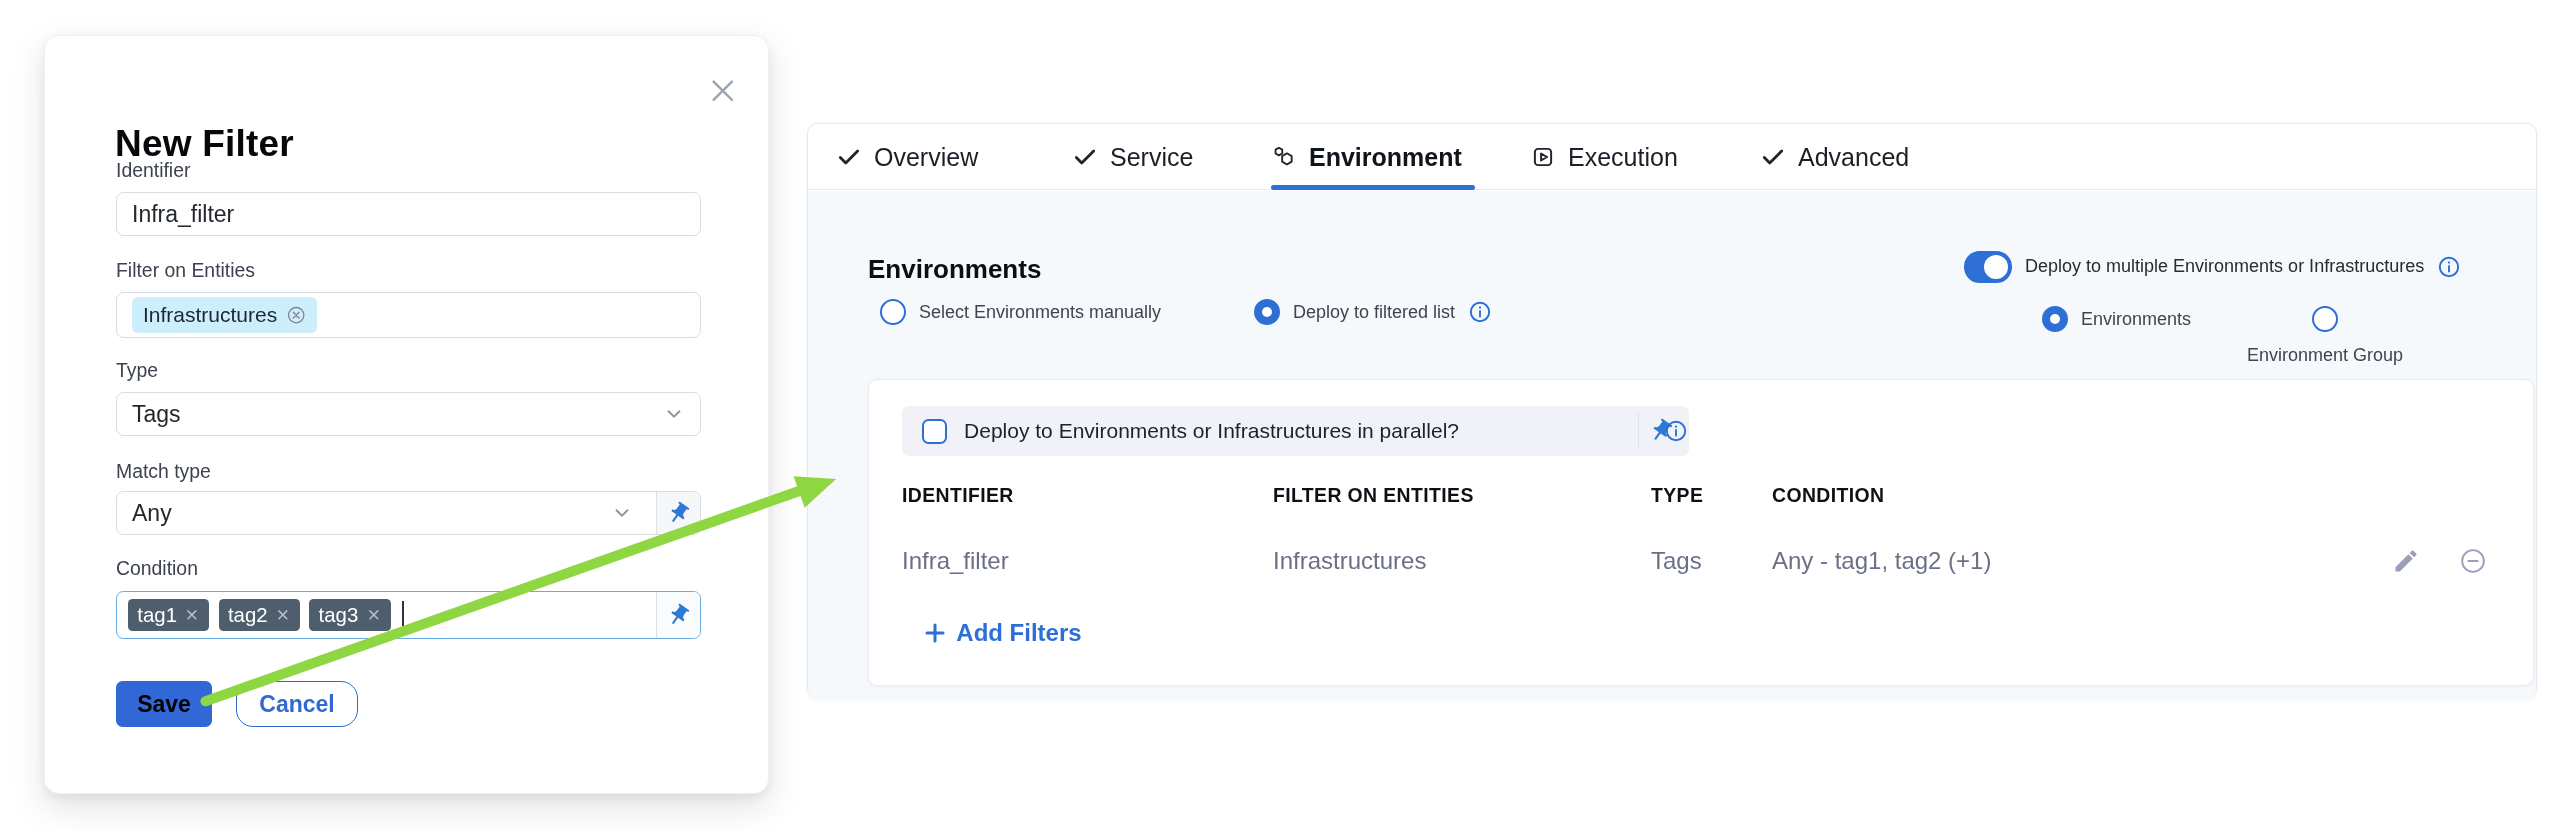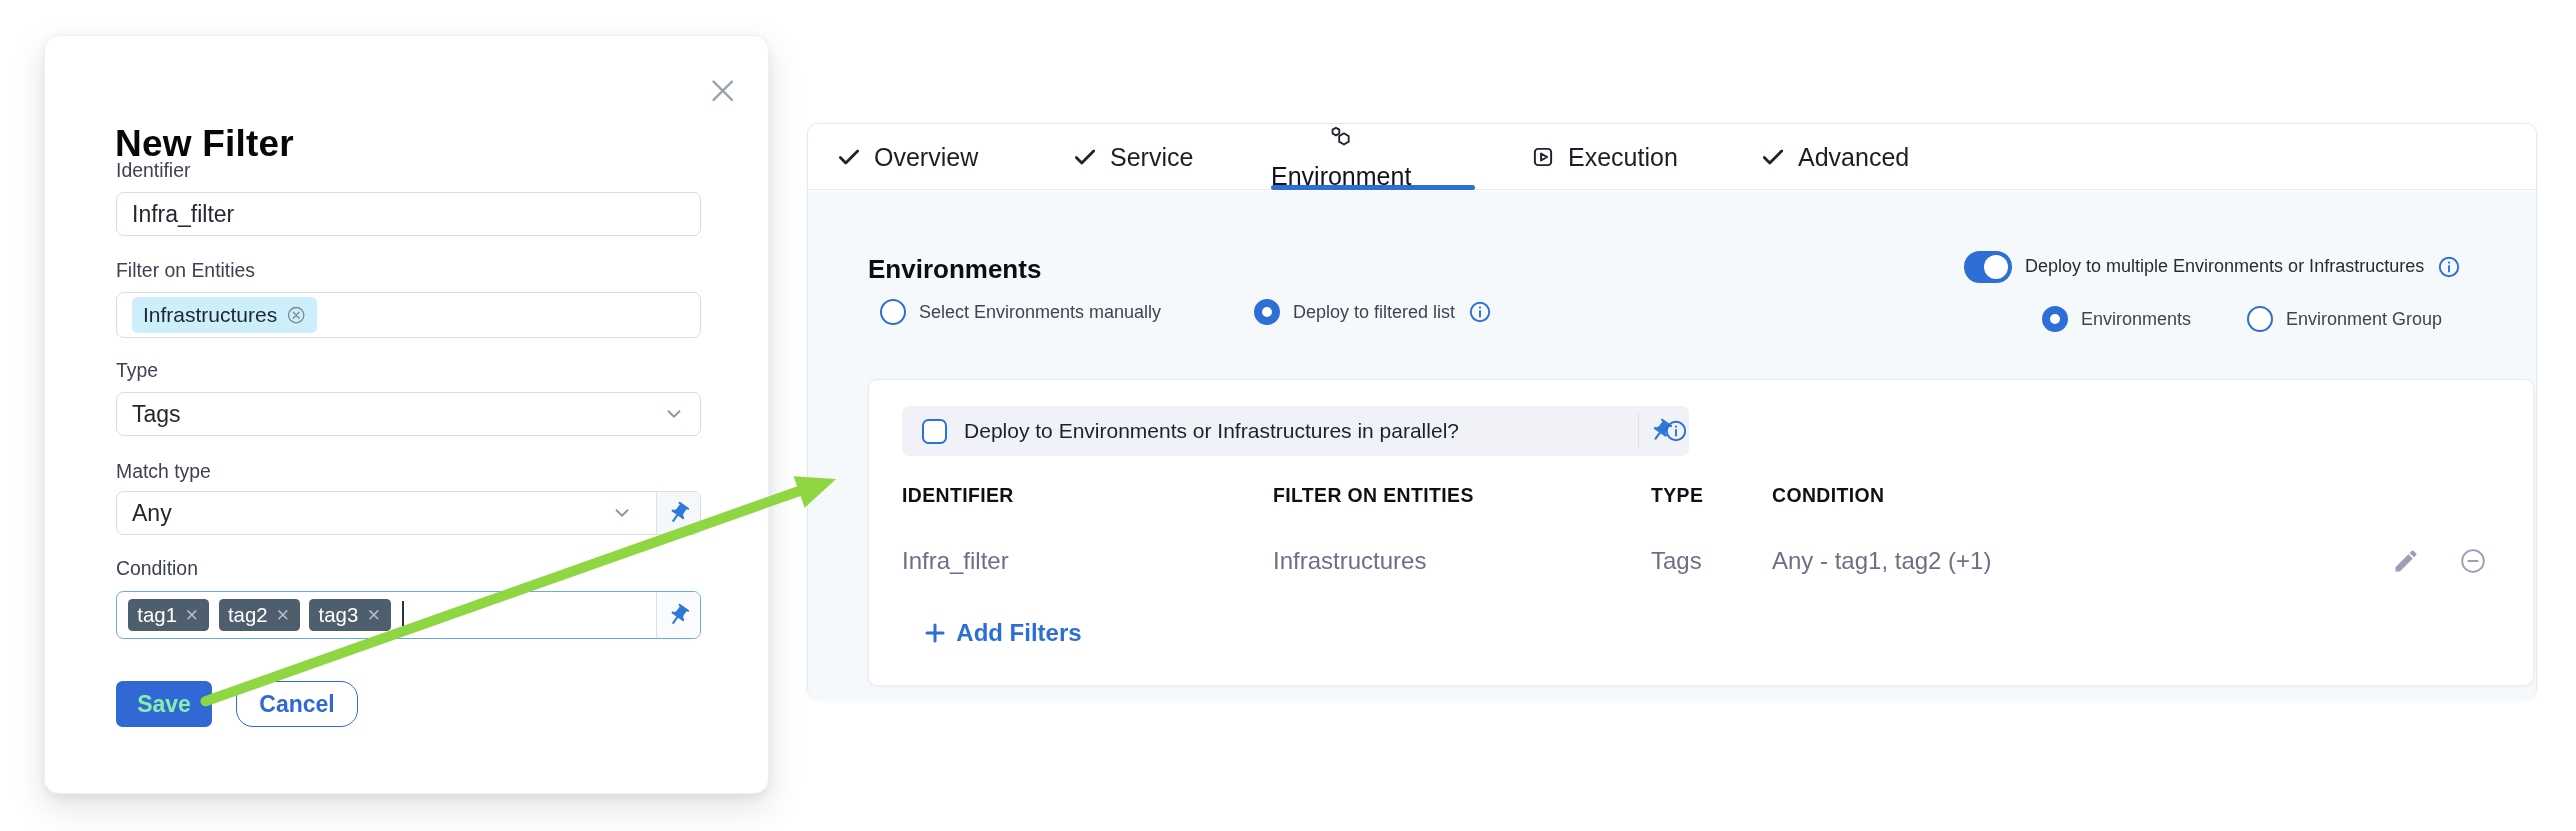--- a/index.html
+++ b/index.html
@@ -20,32 +20,32 @@
   .pin-seg { position:absolute; top:0; right:0; bottom:0; width:44px; background:#f5f7f9;
     border-left:0.9px solid #dde0e7; border-radius:0 6.5px 6.5px 0; display:flex; align-items:center; justify-content:center; }
   .pin-ico { width:25px; height:25px; color:#2e78d8; }
   .entity-chip { display:inline-flex; align-items:center; gap:8.3px; background:#cdeffb; color:#1b2733;
     font-size:21px; padding:5.6px 11px; border-radius:5.6px; }
   .cond { border:1.9px solid #64abe4; }
   .tag-chip { display:inline-flex; align-items:center; gap:7.4px; background:#4f5e6c; color:#fff;
     font-size:20.4px; padding:4.6px 9.3px; border-radius:4.6px; margin-right:9.3px; }
   .caret { width:1.9px; height:28px; background:#2f343c; margin-left:1.9px; }
   .btn-save { position:absolute; left:71px; top:645px; width:96px; height:46px; background:#3168d6;
-    border:none; border-radius:6.5px; color:#86efac; font-size:23px; font-weight:700; font-family:inherit; cursor:pointer; }
+    border:none; border-radius:6.5px; color:#000000; font-size:23px; font-weight:700; font-family:inherit; cursor:pointer; }
   .btn-cancel { position:absolute; left:191px; top:645px; width:122px; height:46px; background:#fff;
     border:1.9px solid #3168d6; border-radius:17px; color:#3168d6; font-size:23px; font-weight:700; font-family:inherit; cursor:pointer; }
 
   
   .panel { position:absolute; left:807px; top:123px; width:1730px; height:576px;
     background:#fff; border:0.9px solid #e4e7ee; border-radius:11px; box-shadow:0 1.9px 5.6px rgba(40,41,61,.04); }
   .tabbar { position:absolute; left:0; top:0; right:0; height:66px; background:#fff;
     border-bottom:0.9px solid #e6e9ef; border-radius:11px 11px 0 0; }
   .tab { position:absolute; top:0; height:66px; display:flex; align-items:center; gap:12px;
     font-size:25px; color:#1b1f27; font-weight:500; cursor:pointer; }
-  .tab.active { color:#10141b; font-weight:400;flex-direction:column; }
+  .tab.active { color:#10141b; font-weight:700; }
   .tab-ico { width:26px; height:26px; color:#20242c; }
   .tab-underline { position:absolute; left:463px; top:61px; width:204px; height:4.6px; background:#2e6fd6; border-radius:2.8px; }
   .content { position:absolute; left:0; top:67px; width:1728px; height:508px; background:#f5f9fc; border-radius:0 0 11px 11px; }
 
   .env-heading { position:absolute; left:60px; top:63px; font-size:26px; font-weight:700; color:#0b0e14; }
   .radio { width:26px; height:26px; border-radius:50%; background:#fff; border:2.3px solid #2e6fd6; flex:none; }
   .radio.sel { border-width:8.3px; }
   .rlabel { font-size:18px; color:#3f4550; }
   .hrow { position:absolute; display:flex; align-items:center; gap:13px; }
   .info-ico { width:24px; height:24px; color:#2b6fd6; flex:none; }
@@ -237,21 +237,21 @@
             <circle cx="12" cy="12" r="9.2"></circle>
             <line x1="12" y1="11" x2="12" y2="16.6" stroke-linecap="round"></line>
             <circle cx="12" cy="7.6" r="1.15" fill="currentColor" stroke="none"></circle>
           </svg>
         </span>
     </div>
     <div class="hrow" style="left:1234px; top:115px;">
       <span class="radio sel"></span>
       <span class="rlabel">Environments</span>
     </div>
-    <div class="hrow" style="left:1439px; top:115px;">
+    <div class="hrow" style="left:1439px; top:115px;flex-direction:column;">
       <span class="radio"></span>
       <span class="rlabel">Environment Group</span>
     </div>
 
     <div class="card">
       <div class="cb-bar">
         <span class="checkbox"></span>
         <span class="cb-label">Deploy to Environments or Infrastructures in parallel?</span>
         <span class="cb-div"></span>
         <span class="cb-pin">

